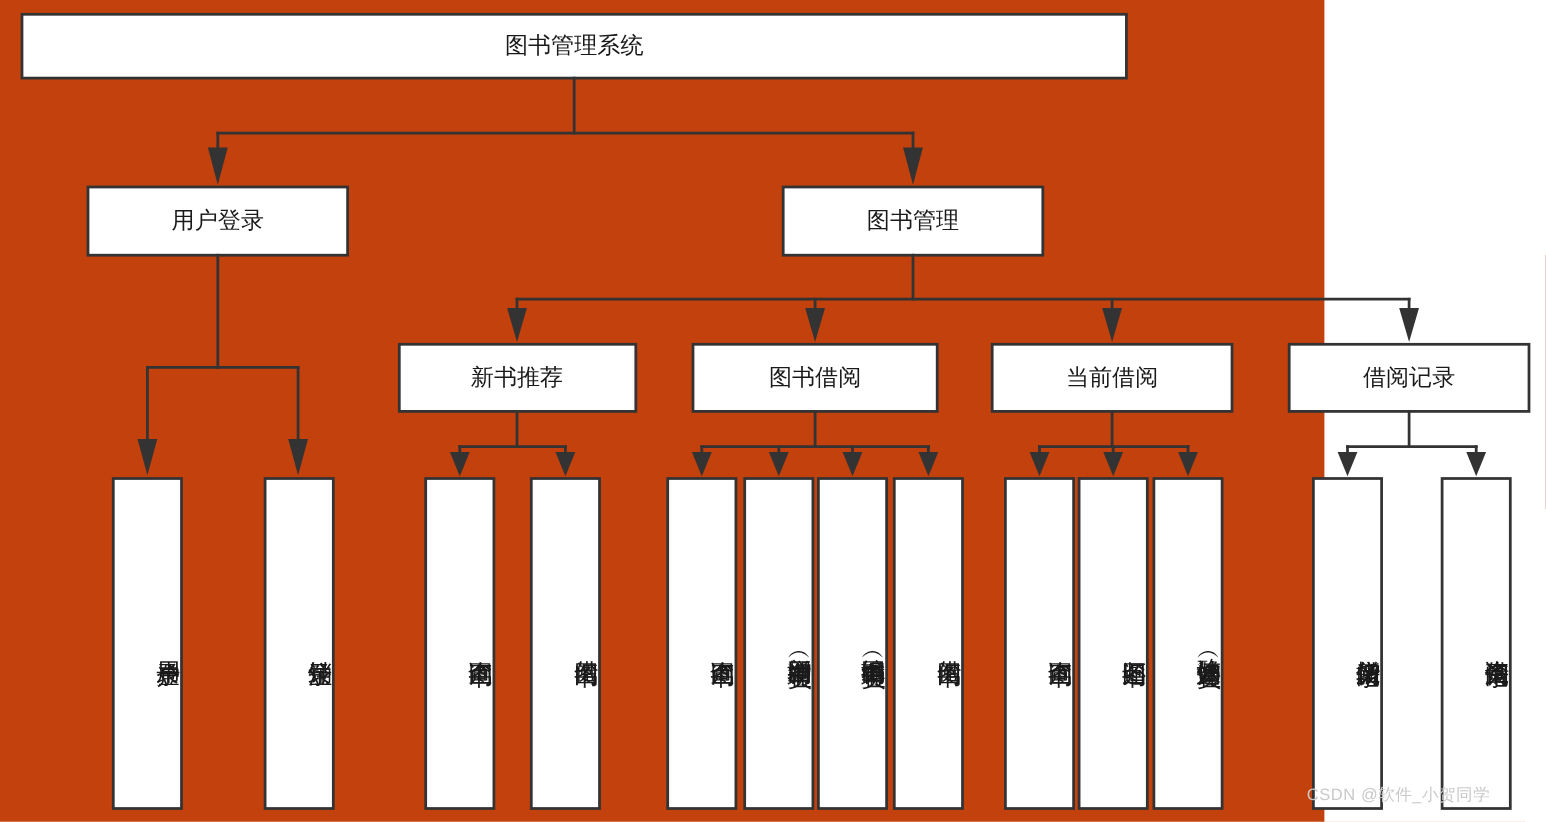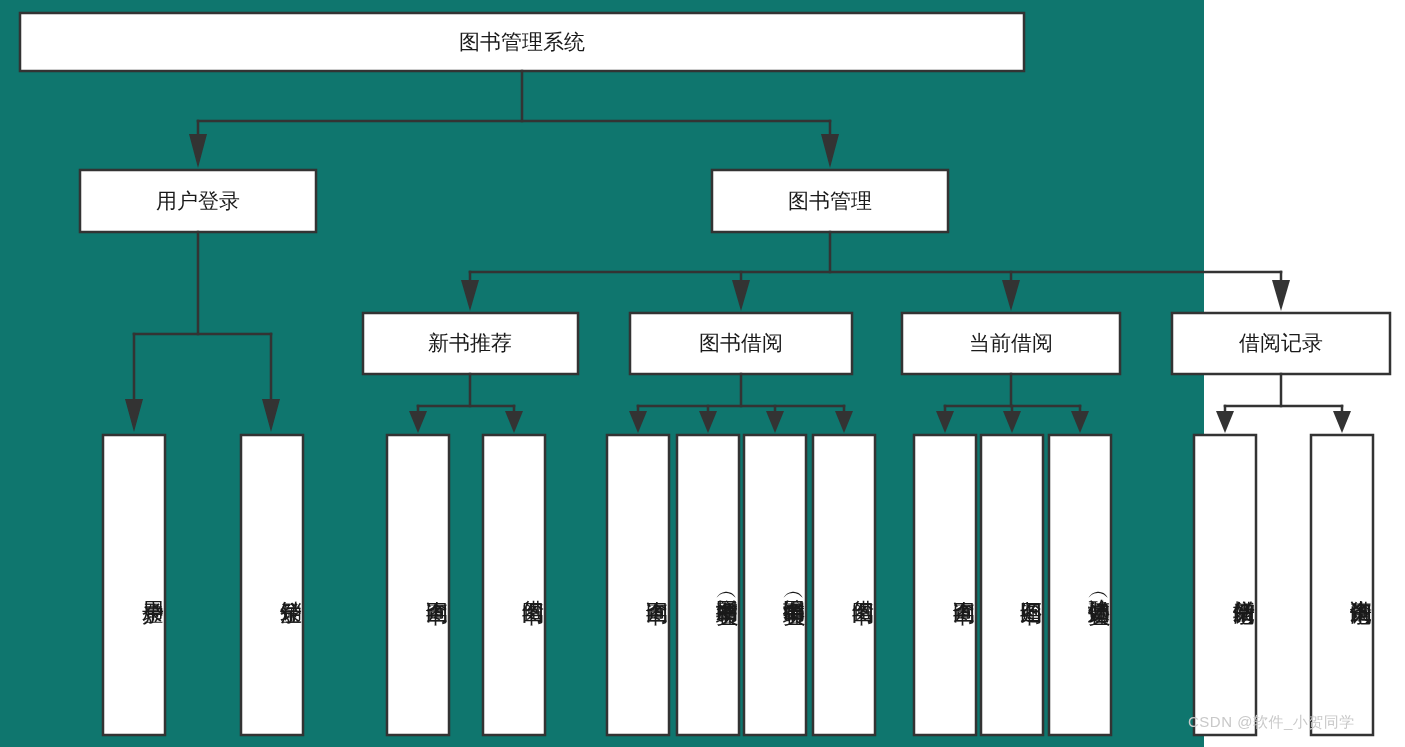--- a/index.html
+++ b/index.html
@@ -10,21 +10,21 @@
   body {
     width: 1405px;
     height: 747px;
     font-family: "Liberation Sans", "DejaVu Sans", sans-serif;
     overflow: hidden;
   }
   #diagram-root {
     position: relative;
     width: 1204px;
     height: 747px;
-    background: #0f766e;
+    background: #c2410c;
   }
   svg.diagram-svg {
     position: absolute;
     left: 0;
     top: 0;
     width: 1405px;
     height: 747px;
   }
   .node-box {
     fill: #ffffff;

